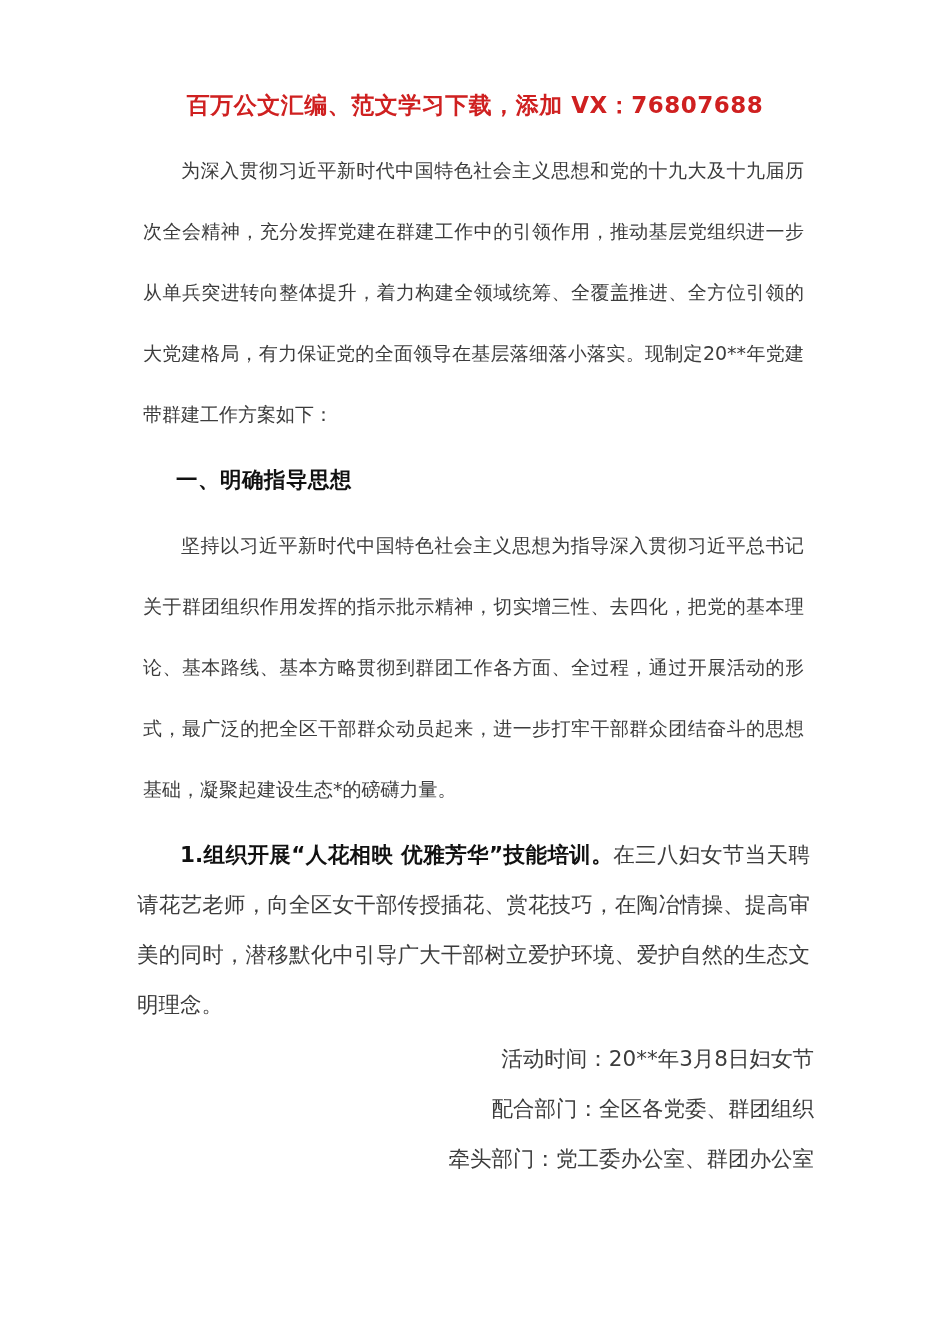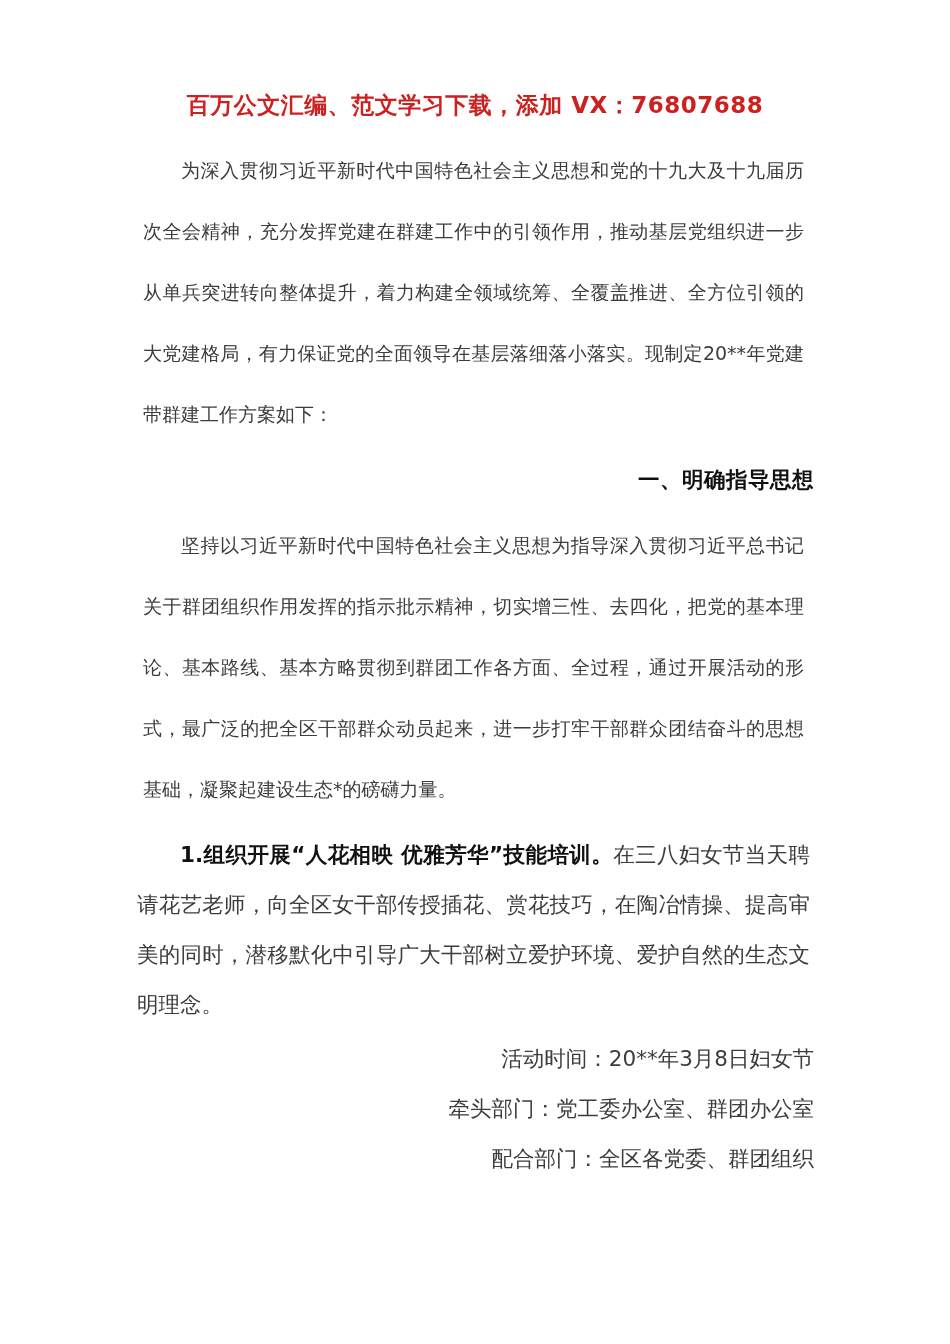--- a/index.html
+++ b/index.html
@@ -57,21 +57,21 @@
     word-break: break-all;
   }
 
   .heading {
     font-size: 21.5px;
     line-height: 50px;
     font-weight: 700;
     color: #111111;
     text-indent: 2em;
     margin: 0;
-    text-align: right;
+    text-align: left;
     letter-spacing: 0.5px;
   }
 
   
   .item-para {
     font-size: 21.5px;
     line-height: 50px;
     color: #3c3c3c;
     text-align: justify;
     text-justify: inter-ideograph;
@@ -107,18 +107,18 @@
     <p class="para">为深入贯彻习近平新时代中国特色社会主义思想和党的十九大及十九届历次全会精神，充分发挥党建在群建工作中的引领作用，推动基层党组织进一步从单兵突进转向整体提升，着力构建全领域统筹、全覆盖推进、全方位引领的大党建格局，有力保证党的全面领导在基层落细落小落实。现制定20**年党建带群建工作方案如下：</p>
 
     <p class="heading">一、明确指导思想</p>
 
     <p class="para">坚持以习近平新时代中国特色社会主义思想为指导深入贯彻习近平总书记关于群团组织作用发挥的指示批示精神，切实增三性、去四化，把党的基本理论、基本路线、基本方略贯彻到群团工作各方面、全过程，通过开展活动的形式，最广泛的把全区干部群众动员起来，进一步打牢干部群众团结奋斗的思想基础，凝聚起建设生态*的磅礴力量。</p>
 
 
     <p class="item-para"><span class="lead">1.组织开展“人花相映 优雅芳华”技能培训。</span><span>在三八妇女节当天聘请花艺老师，向全区女干部传授插花、赏花技巧，在陶冶情操、提高审美的同时，潜移默化中引导广大干部树立爱护环境、爱护自然的生态文明理念。</span></p>
 
     <p class="detail">活动时间：20**年3月8日妇女节</p>
+    <p class="detail">配合部门：全区各党委、群团组织</p>
     <p class="detail">牵头部门：党工委办公室、群团办公室</p>
-    <p class="detail">配合部门：全区各党委、群团组织</p>
 
 
   </div>
 </div>
 
 </body></html>

